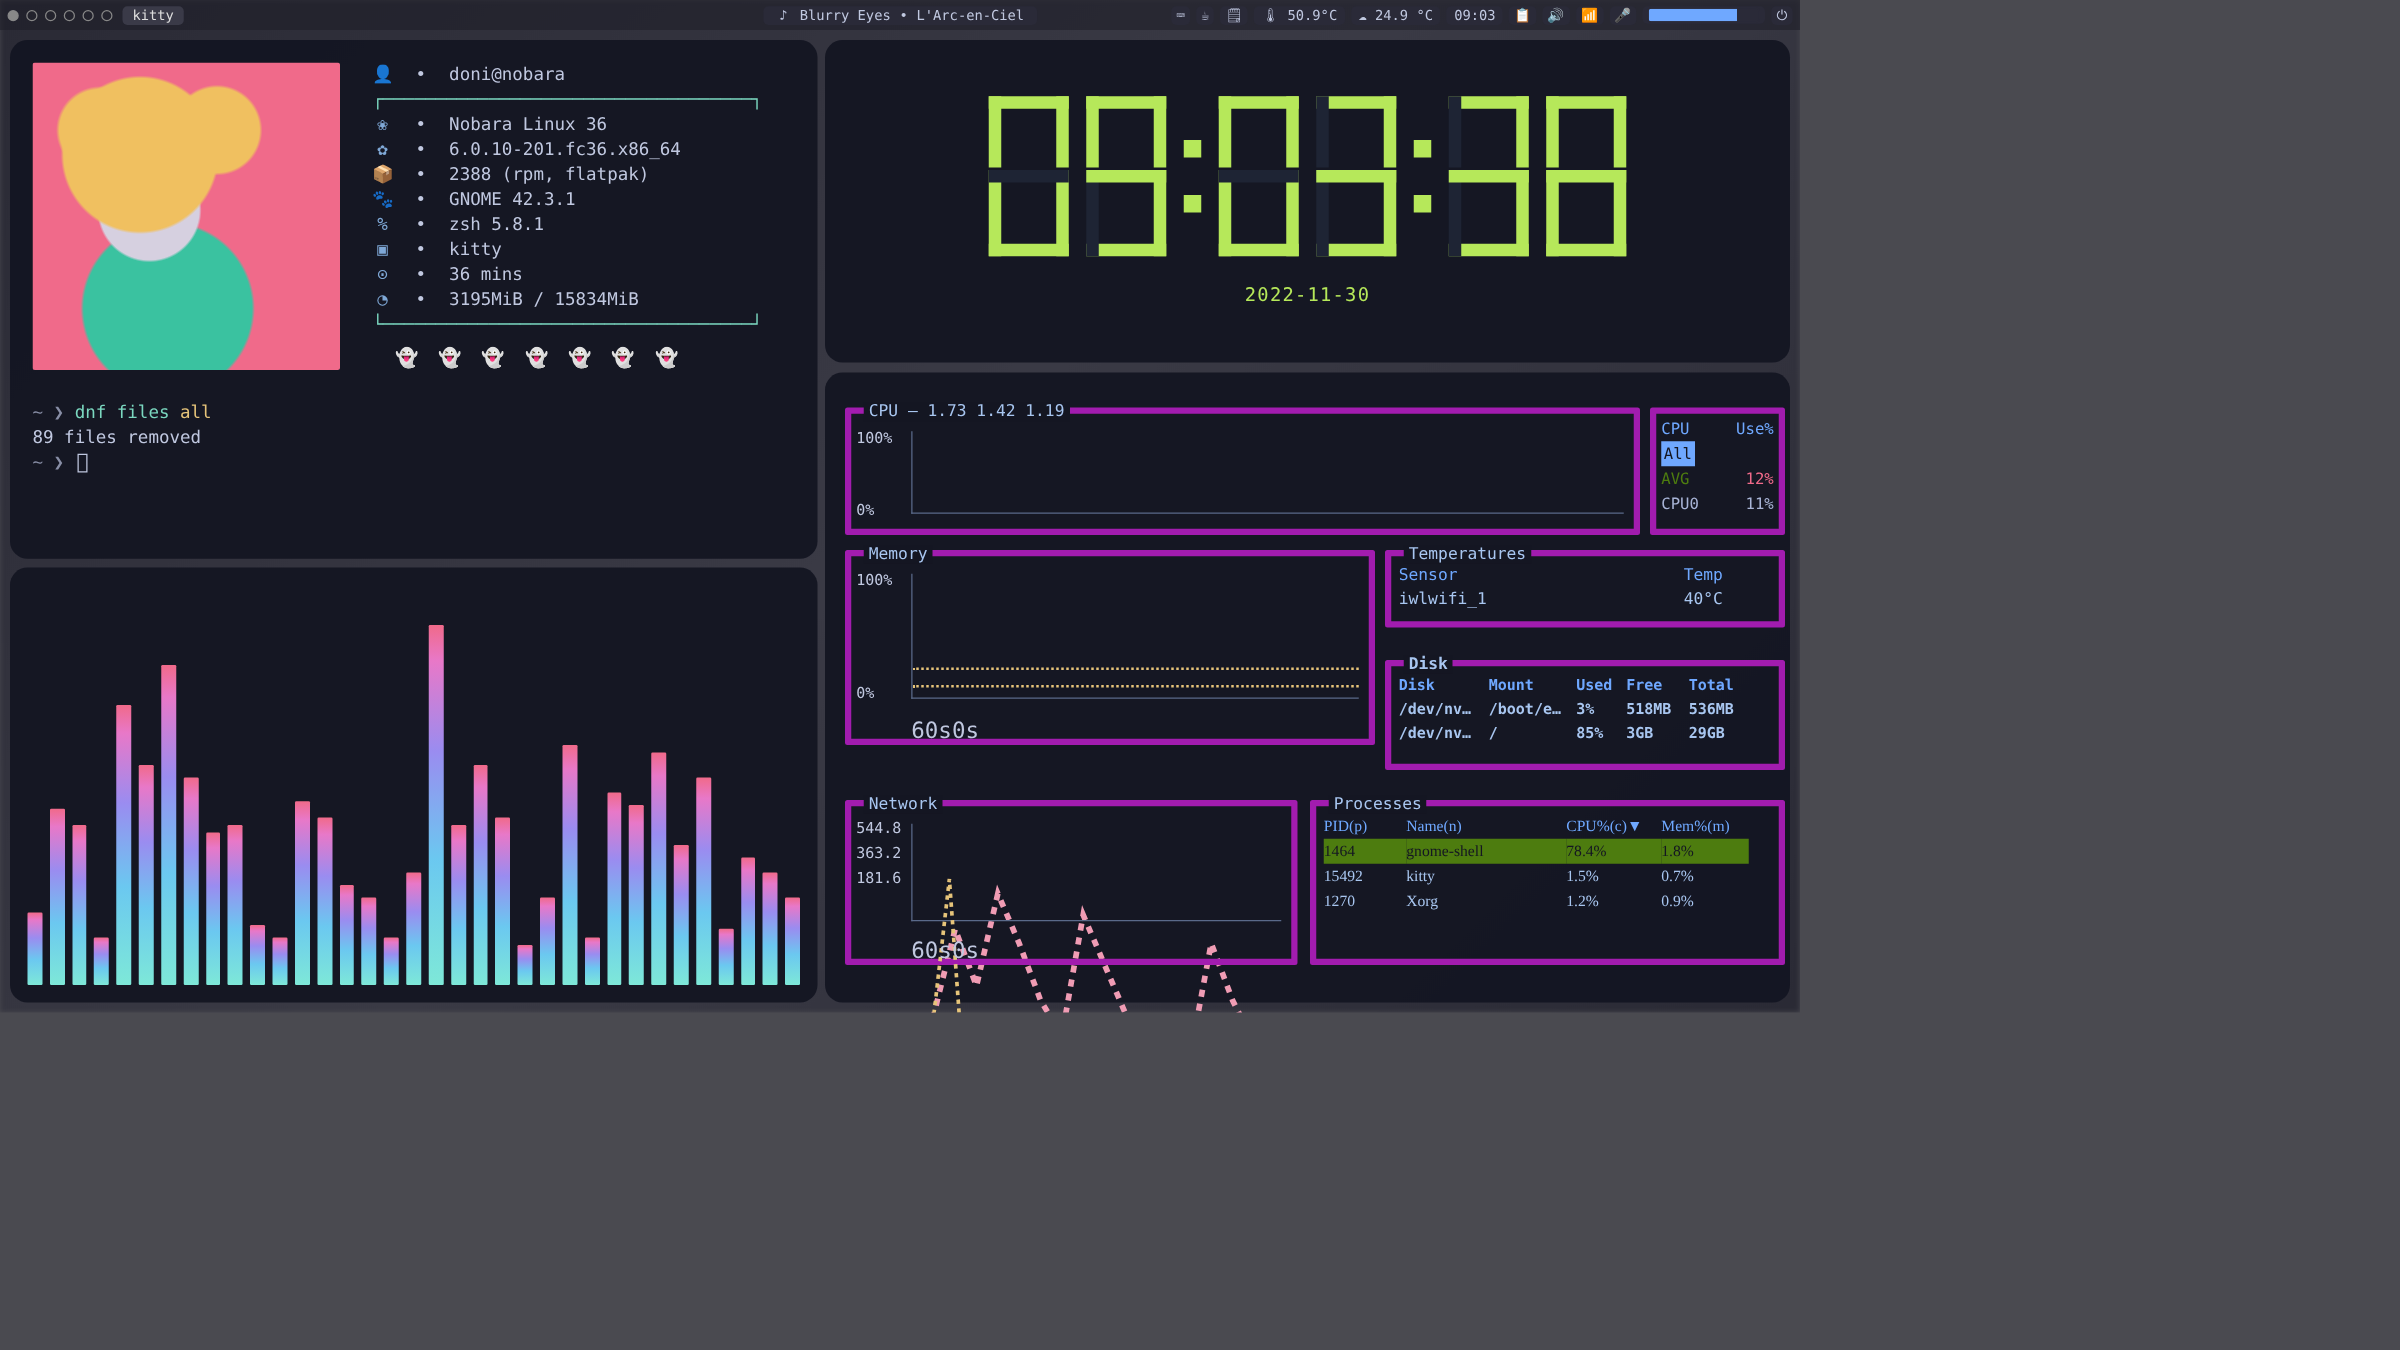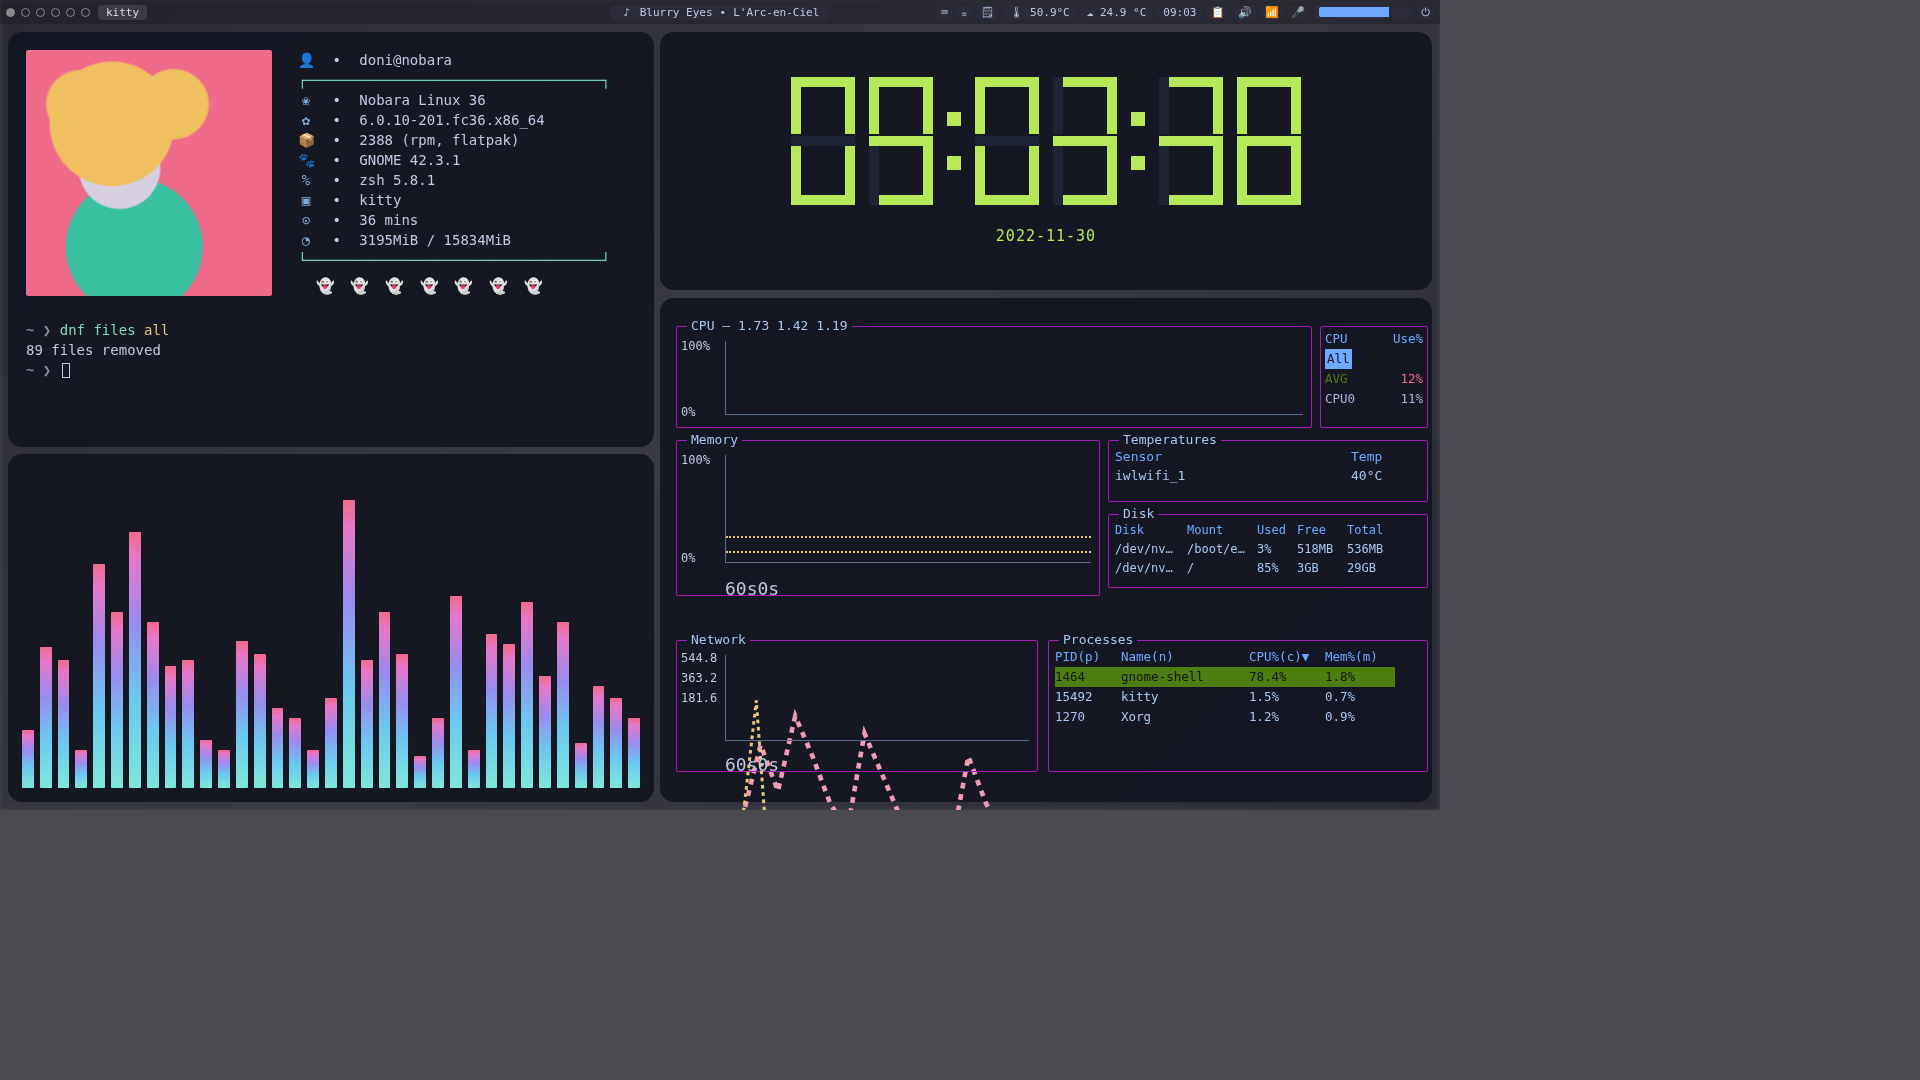--- a/index.html
+++ b/index.html
@@ -86,43 +86,43 @@
   .sc { grid-column: 3; grid-row: 3/6; }
   .sd { grid-column: 1/4; grid-row: 5; }
   .se { grid-column: 1; grid-row: 3/6; }
   .sf { grid-column: 1; grid-row: 1/3; }
   .sg { grid-column: 1/4; grid-row: 3; }
   .colon { display: flex; flex-direction: column; gap: 30px; }
   .colon-dot { width: 14px; height: 14px; background: #b6e85a; }
   .clock-date { color: #b6e85a; font-size: 15px; margin-top: 22px; letter-spacing: 1px; }
 
   
-  .mon-box { position: absolute; border: 1px solid #a21caf; border-radius: 2px; }
+  .mon-box { position: absolute; border: 5px solid #a21caf; border-radius: 2px; }
   .mon-label { position: absolute; top: -9px; left: 10px; background: #141622; padding: 0 4px; color: #a8c6f0; font-size: 13px; }
   .mon-body { position: absolute; inset: 6px; font-size: 13px; color: #a8c6f0; }
   .m-cpu   { top: 14px; left: 0; width: 636px; height: 102px; }
   .m-cpu2  { top: 14px; left: 644px; width: 108px; height: 102px; }
   .m-mem   { top: 128px; left: 0; width: 424px; height: 156px; }
   .m-temp  { top: 128px; left: 432px; width: 320px; height: 62px; }
-  .m-disk  { top: 202px; left: 432px; width: 320px; height: 74px; }
+  .m-disk  { top: 216px; left: 432px; width: 320px; height: 88px; font-weight: bold; }
   .m-net   { top: 328px; left: 0; width: 362px; height: 132px; padding-left: 18px; }
   .m-proc  { top: 328px; left: 372px; width: 380px; height: 132px; }
   .graph-frame { position: absolute; left: 48px; right: 8px; top: 14px; bottom: 12px; border-left: 1px solid #5a6a8a; border-bottom: 1px solid #5a6a8a; }
   .graph-y { position: absolute; left: 4px; font-size: 12px; }
   .axis-x { position: absolute; bottom: -4px; font-size: 18px; display: flex; left: 48px; right: 8px; }
   .dotted-line { position: absolute; left: 0; right: 0; border-top: 2px dotted; }
   .chart-path { position: absolute; inset: 0; }
   .cpu-table { font-size: 12.5px; line-height: 20px; padding: 2px 4px; }
   .cpu-table .hl { background: #6fa8ff; color: #141622; padding: 0 2px; }
   .cpu-table .row { display: flex; justify-content: space-between; }
   .disk-grid { display: grid; grid-template-columns: 72px 70px 40px 50px 50px; font-size: 12px; line-height: 19px; }
   .disk-grid .hd { color: #6fa8ff; }
   .temp-grid { display: grid; grid-template-columns: 1fr 70px; font-size: 13px; line-height: 19px; }
   .temp-grid .hd { color: #6fa8ff; }
-  .proc-grid { display: grid; grid-template-columns: 66px 128px 76px 70px; font-size: 12.5px; line-height: 20px; }
+  .proc-grid { display: grid; grid-template-columns: 66px 128px 76px 70px; font-size: 12.5px; line-height: 20px; font-family: Liberation Serif, serif; }
   .proc-grid .hd { color: #6fa8ff; }
   .proc-row-sel { background: #4d7c0f; color: #141622; }
 </style>
 </head>
 <body>
 
 <div class="wallpaper"></div>
 
 <div class="topbar">
   <div class="tb-left">

